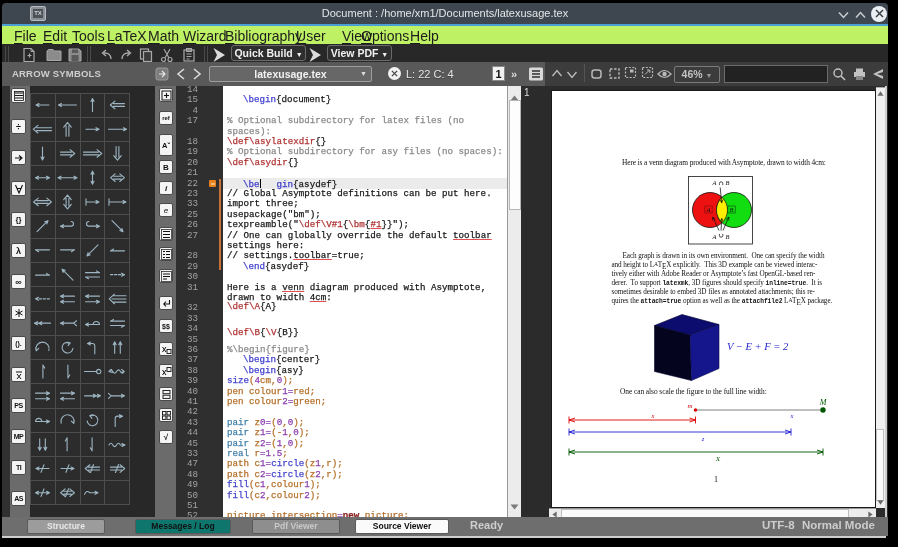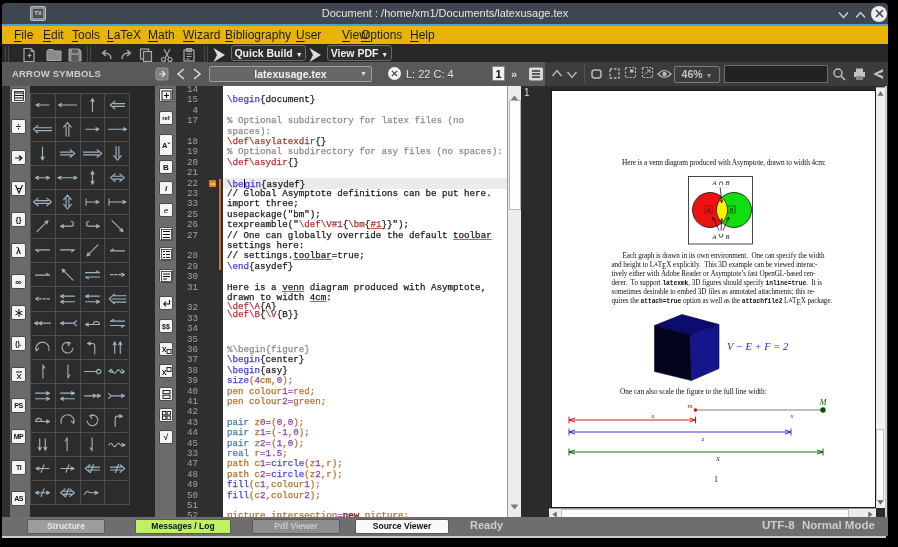--- a/index.html
+++ b/index.html
@@ -1,20 +1,20 @@
 <!DOCTYPE html>
 <html><head><meta charset="utf-8"><style>
 * { margin:0; padding:0; box-sizing:border-box; }
 body { width:898px; height:547px; background:#000; position:relative; overflow:hidden;
        font-family:"Liberation Sans", sans-serif; }
 .abs { position:absolute; }
 .titlebar { left:2px; top:3px; width:886px; height:28px; background:#3e4750;
   border-radius:4px 4px 0 0; color:#e3e6e8; font-size:11px; }
 .bluebar { left:2px; top:24px; width:886px; height:2px; background:#4aa0d5; }
-.menubar { left:2px; top:26px; width:886px; height:18px; background:#eab308; color:#1c1c1c; font-size:12px; }
+.menubar { left:2px; top:26px; width:886px; height:18px; background:#bef264; color:#1c1c1c; font-size:14px; }
 .menubar span { position:absolute; top:2px; }
 .menubar u { text-decoration-thickness:1px; text-underline-offset:1.5px; }
 .toolbar1 { left:2px; top:44px; width:886px; height:18px; background:#282828; }
 .tbtn { position:absolute; top:45px; height:16px; border:1px solid #6a6a6a; border-radius:3px;
   color:#f0f0f0; font-size:10.5px; font-weight:bold; text-align:center; line-height:14px; background:#2e2e2e; white-space:nowrap; }
 .toolbar2 { left:2px; top:62px; width:886px; height:24px; background:#595959; }
 .toolbar2 .dark { position:absolute; left:543px; top:0; width:343px; height:24px; background:#3c3c3c; }
 .arrowhdr { left:12px; top:68px; color:#cfcfcf; font-size:9.5px; font-weight:bold; letter-spacing:0.2px; }
 .combo { left:209px; top:66px; width:163px; height:16px; background:#676767; border:1px solid #9e9e9e;
   border-radius:2px; color:#f2f2f2; font-size:10.5px; font-weight:bold; text-align:center; line-height:14px; }
@@ -32,21 +32,21 @@
 .editor { left:223px; top:86px; width:284px; height:431px; background:#ffffff; }
 .ln { position:absolute; left:174px; width:24px; text-align:right; color:#a2a2a2;
   font:9.2px "Liberation Mono", monospace; line-height:10.4px; }
 .cl { position:absolute; left:227px; color:#1a1a1a; font:9.2px "Liberation Mono", monospace;
   line-height:10.4px; white-space:pre; -webkit-text-stroke:0.25px; }
 .hl { position:absolute; left:223px; width:284px; height:10.8px; background:#ebebeb; }
 .bmark { position:absolute; left:209px; width:7px; height:7px; background:#e8821e; border-radius:1px; }
 .bmark::after { content:""; position:absolute; left:1.5px; top:2.5px; width:4px; height:2px; background:#f7bd7a; }
 .blockline { left:219px; top:179px; width:2px; height:91px; background:#c87137; }
 .cur { display:inline-block; width:1px; height:9.5px; background:#000; vertical-align:-1.5px; }
-.env { color:#3d3dcf; } .cmd { color:#b03434; } .com { color:#8a8a8a; } .k { color:#1a1a1a; }
+.env { color:#3d3dcf;margin-left:16px; } .cmd { color:#b03434; } .com { color:#8a8a8a; } .k { color:#1a1a1a; }
 .asy { color:#b5702a; } .typ { color:#3f7fa8; } .fn { color:#4545cc; } .num { color:#8b3fae; }
 .new { color:#8b2525; font-weight:bold; }
 .u { text-decoration:underline; text-decoration-color:#e05050; text-decoration-thickness:1px; text-underline-offset:1px; }
 .vsb { left:507px; top:86px; width:14px; height:431px; background:#ececec; border-left:1px solid #999; }
 .vsb .thumb { position:absolute; left:1px; top:14px; width:12px; height:110px; background:#fdfdfd; border:1px solid #b5b5b5; }
 .pdfpane { left:521px; top:86px; width:367px; height:431px; background:#2b2b2b; }
 .page { left:551px; top:90px; width:325px; height:418px; background:#ffffff; border:1px solid #1a1a1a; }
 .p1lbl { left:524px; top:87px; color:#ddd; font-size:10px; }
 .serif { position:absolute; font-family:"Liberation Serif", serif; color:#111; }
 .pl { position:absolute; font-family:"Liberation Serif", serif; font-size:7.2px; color:#111;
@@ -446,21 +446,21 @@
 <div class="ln" style="top:261.8px">29</div>
 <div class="cl" style="top:261.8px"><span class="env">\end</span><span class="k">{asydef}</span></div>
 <div class="ln" style="top:272.2px">30</div>
 <div class="ln" style="top:282.6px">31</div>
 <div class="cl" style="top:282.6px"><span class="k">Here&nbsp;is&nbsp;a&nbsp;</span><span class="k u">venn</span><span class="k">&nbsp;diagram&nbsp;produced&nbsp;with&nbsp;Asymptote,</span></div>
 <div class="cl" style="top:293.0px"><span class="k">drawn&nbsp;to&nbsp;width&nbsp;</span><span class="k u">4cm</span><span class="k">:</span></div>
 <div class="ln" style="top:303.4px">32</div>
 <div class="ln" style="top:313.8px">33</div>
 <div class="cl" style="top:302px"><span class="cmd">\def\A</span><span class="k">{A}</span></div>
 <div class="ln" style="top:324.2px">34</div>
-<div class="cl" style="top:310px"><span class="cmd">\def\B</span><span class="k">{</span><span class="cmd">\V</span><span class="k">{B}}</span></div>
+<div class="cl" style="top:328px"><span class="cmd">\def\B</span><span class="k">{</span><span class="cmd">\V</span><span class="k">{B}}</span></div>
 <div class="ln" style="top:334.6px">35</div>
 <div class="ln" style="top:345.0px">36</div>
 <div class="cl" style="top:345.0px"><span class="com">%\begin{figure}</span></div>
 <div class="ln" style="top:355.4px">37</div>
 <div class="cl" style="top:355.4px"><span class="env">\begin</span><span class="k">{center}</span></div>
 <div class="ln" style="top:365.8px">38</div>
 <div class="cl" style="top:365.8px"><span class="env">\begin</span><span class="k">{asy}</span></div>
 <div class="ln" style="top:376.2px">39</div>
 <div class="cl" style="top:376.2px"><span class="fn">size</span><span class="asy">(</span><span class="num">4</span><span class="asy">cm,</span><span class="num">0</span><span class="asy">);</span></div>
 <div class="ln" style="top:386.6px">40</div>
@@ -573,17 +573,17 @@
     </svg>
   <div style="position:absolute;left:0px;top:341px;width:8px;height:72px;background:#fbfbfb;border:1px solid #c0c0c0"></div>
   <svg style="position:absolute;left:1px;bottom:2px" width="7" height="7" viewBox="0 0 8 8">
       <path d="M0.5 1.5L4 6.5L7.5 1.5z" fill="#6a6a6a"></path>
     </svg>
 </div>
 <div class="abs" style="left:885px;top:86px;width:2px;height:431px;background:#cfcfcf"></div>
 <div class="abs" style="left:2px;top:536px;width:884px;height:2px;background:#cfcfcf"></div>
 <div class="abs statusbar"></div>
 <div class="sbtn" style="left:27px;width:78px;background:#9c9c9c;color:#e8e8e8;line-height:13px">Structure</div>
-<div class="sbtn" style="left:135px;width:96px;background:#bef264;color:#111;line-height:13px">Messages / Log</div>
+<div class="sbtn" style="left:135px;width:96px;background:#0f766e;color:#111;line-height:13px">Messages / Log</div>
 <div class="sbtn" style="left:252px;width:88px;background:#8e8e8e;color:#c9c9c9;line-height:13px">Pdf Viewer</div>
 <div class="sbtn" style="left:355px;width:94px;background:#fafafa;color:#111;line-height:13px">Source Viewer</div>
 <div class="ready">Ready</div>
 <div class="encoding">UTF-8</div>
 <div class="encoding" style="left:802px">Normal Mode</div>
 </body></html>

